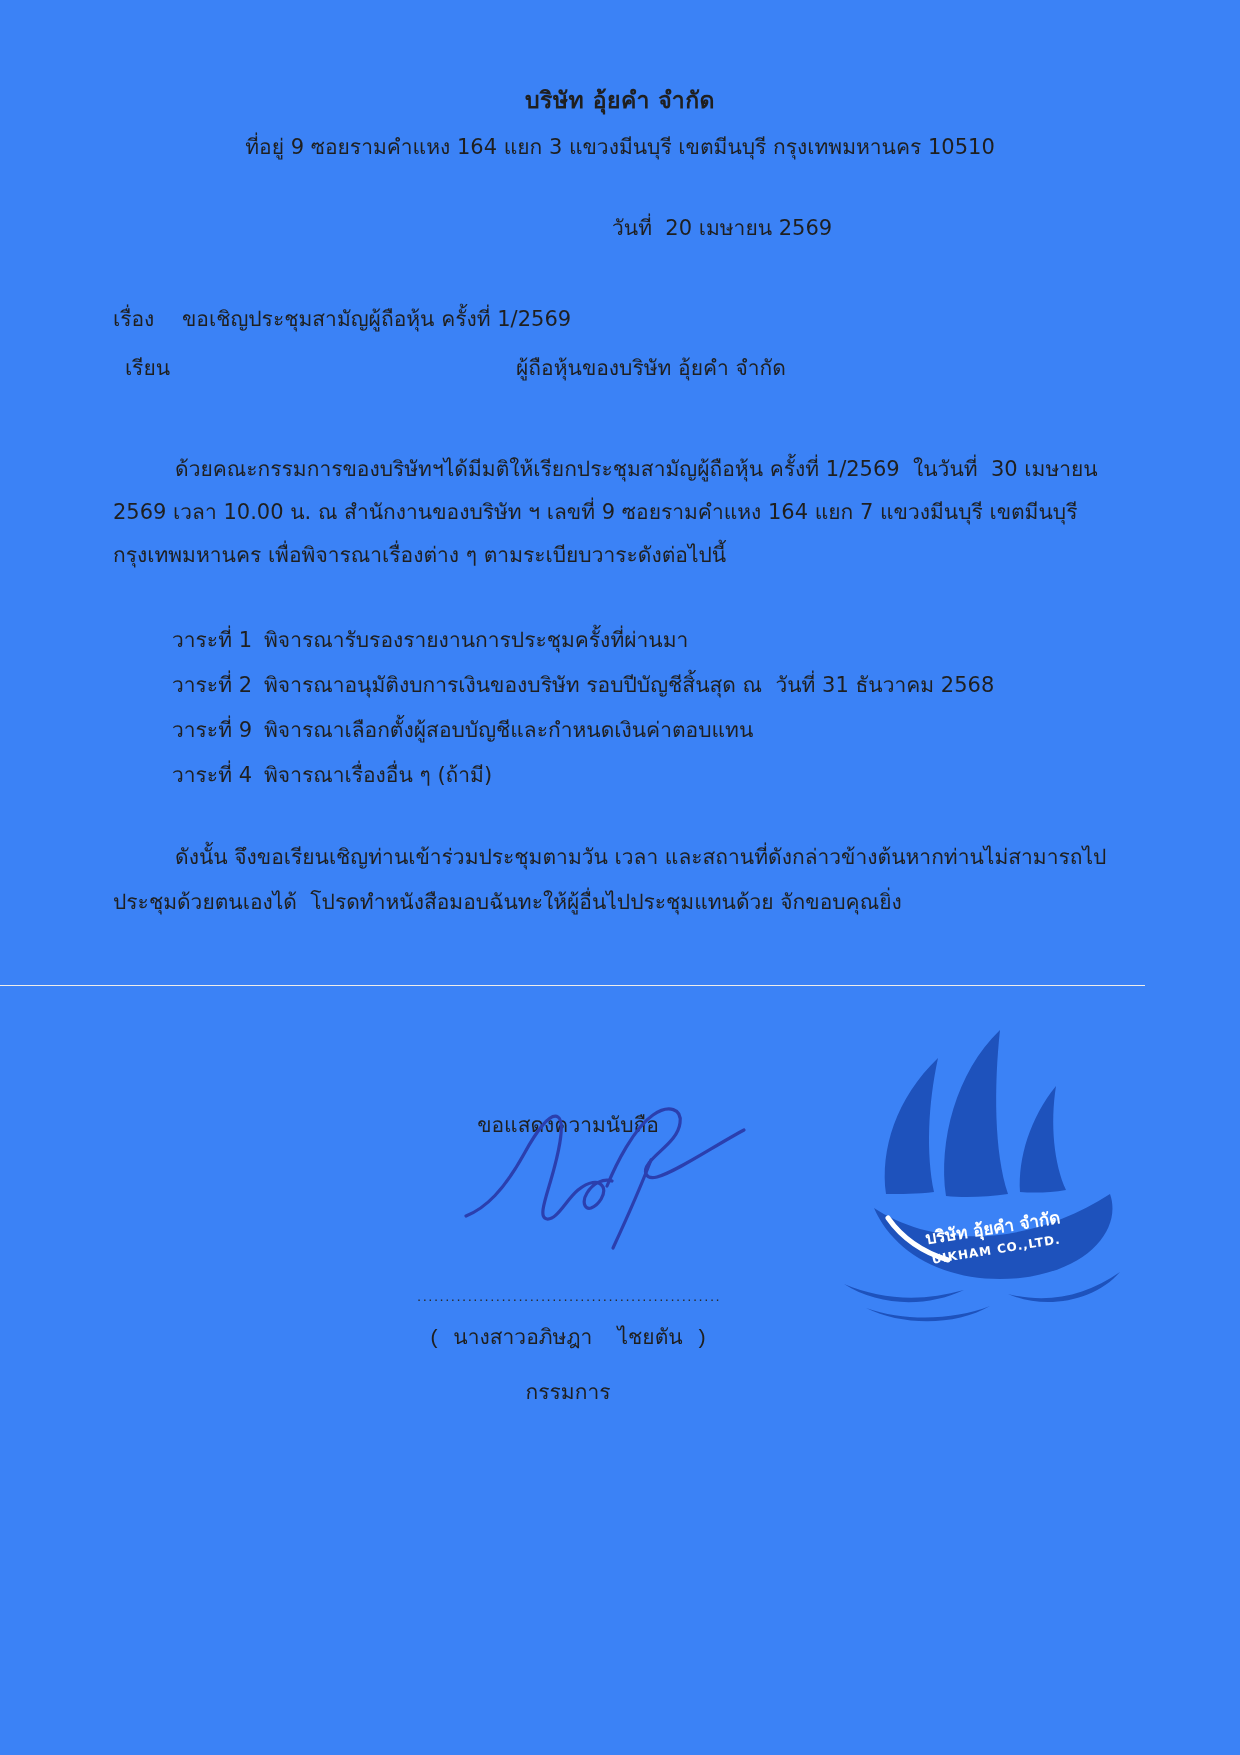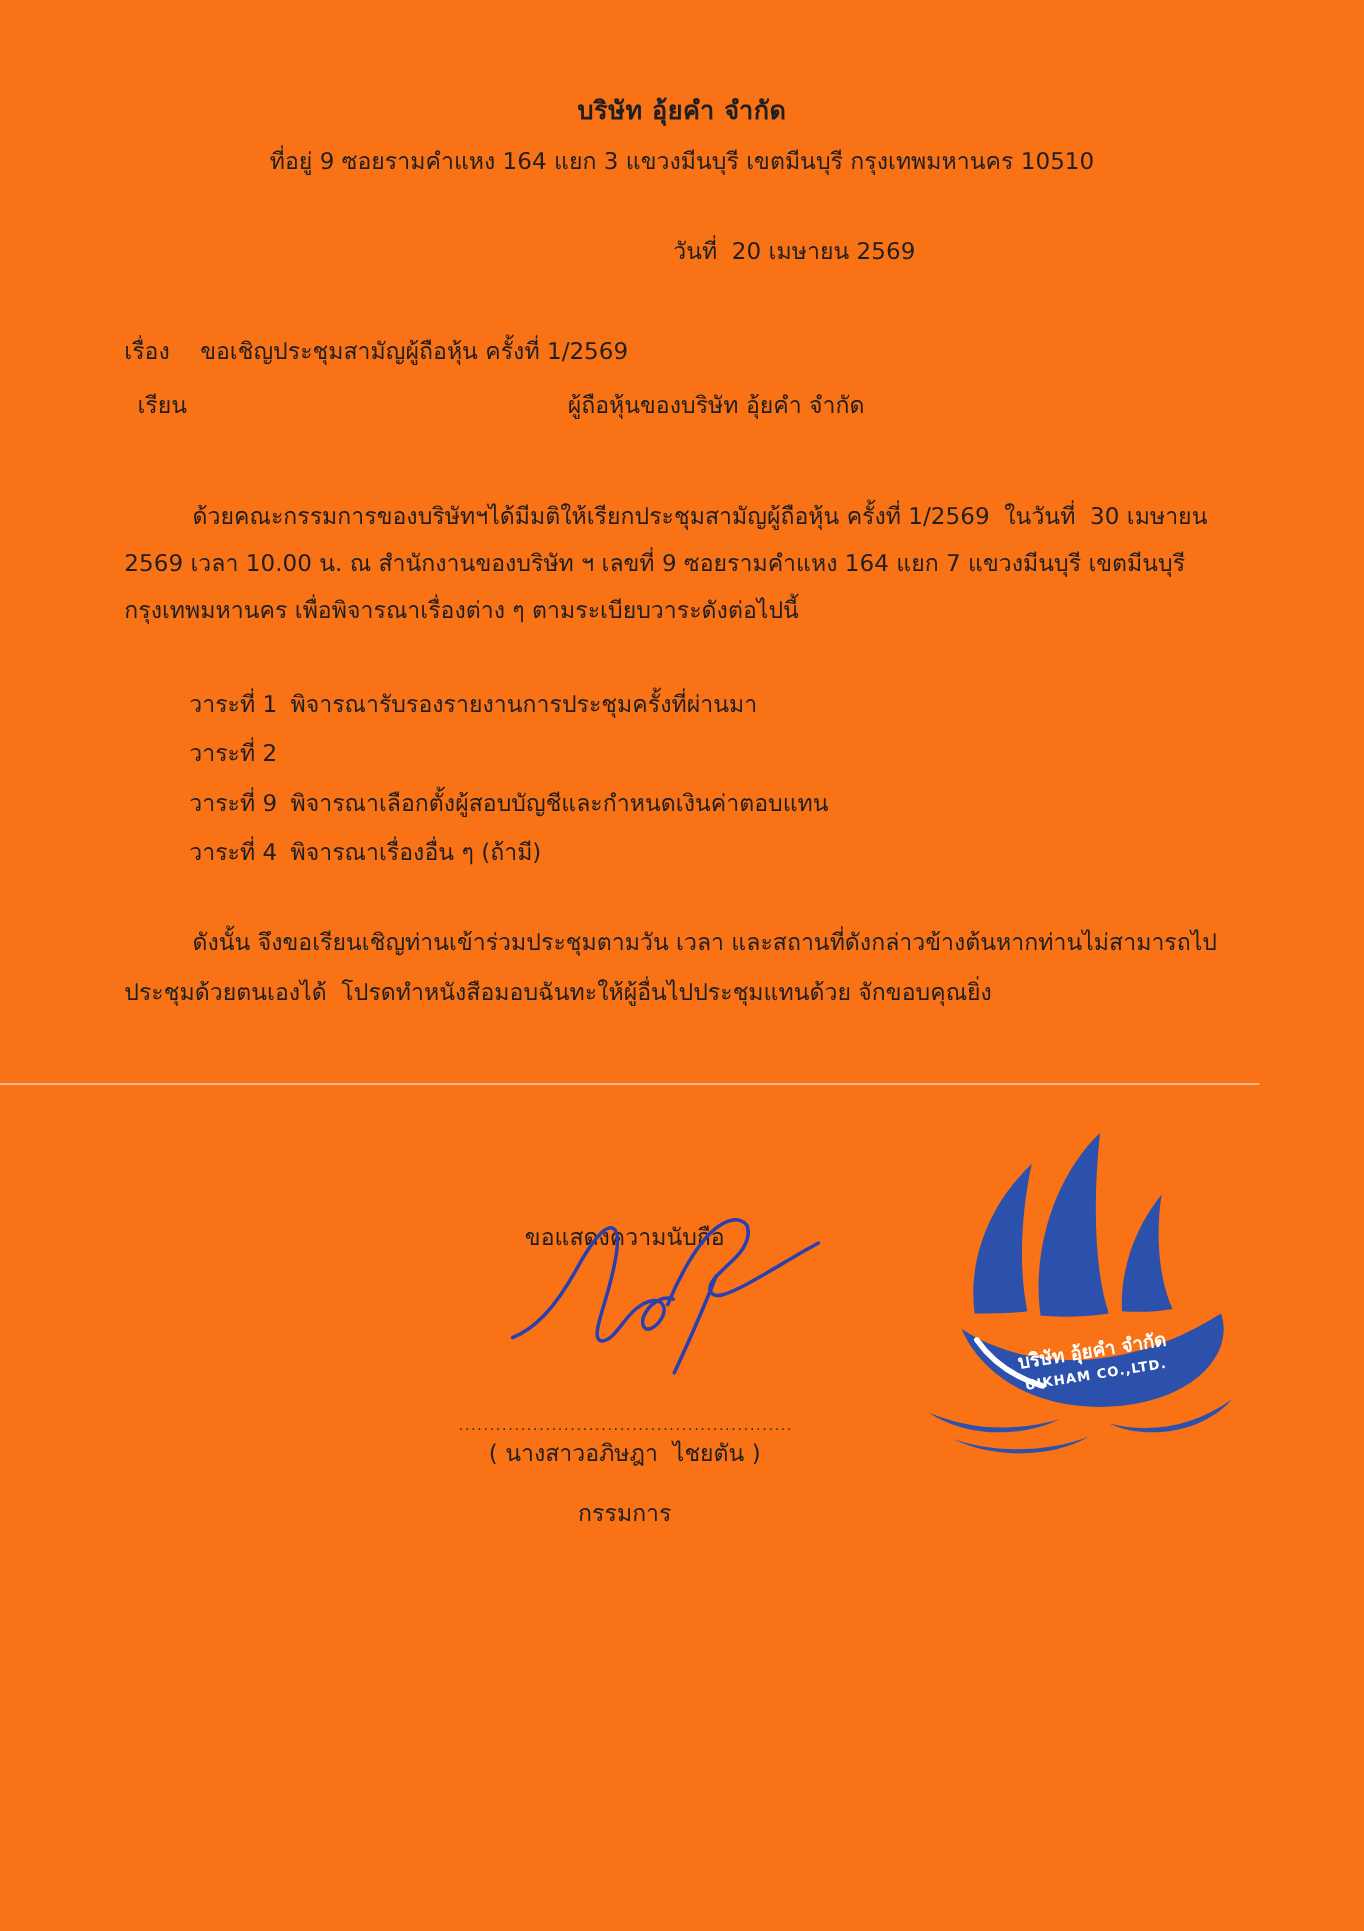--- a/index.html
+++ b/index.html
@@ -9,21 +9,21 @@
     height: 1755px;
     font-family: "DejaVu Sans", "Liberation Sans", sans-serif;
     color: #1f1f1f;
     position: relative;
     overflow: hidden;
   }
   .page {
     position: relative;
     width: 1240px;
     height: 1755px;
-    background: #f97316;
+    background: #3b82f6;
   }
   .header {
     padding-top: 82px;
     text-align: center;
   }
   .company-name {
     font-size: 23px;
     font-weight: bold;
     letter-spacing: 0.5px;
   }
@@ -96,21 +96,23 @@
     display: block;
     margin-top: 148px;
     font-size: 13px;
     letter-spacing: 1.5px;
     color: #2a2a2a;
     overflow: hidden;
     white-space: nowrap;
   }
   .signoff .signer-name {
     display: block;
-    white-space: pre-wrap;
+    margin-top: 16px;
+    white-space: pre-wrap;
+    font-family: Liberation Mono, monospace;
   }
   .signoff .signer-role {
     display: block;
     margin-top: 22px;
   }
   .signature-svg {
     position: absolute;
     left: 452px;
     top: 1088px;
     width: 300px;
@@ -149,20 +151,21 @@
 
   <div class="body-paragraph">ด้วยคณะกรรมการของบริษัทฯได้มีมติให้เรียกประชุมสามัญผู้ถือหุ้น ครั้งที่ 1/2569  ในวันที่  30 เมษายน 2569 เวลา 10.00 น. ณ สำนักงานของบริษัท ฯ เลขที่ 9 ซอยรามคำแหง 164 แยก 7 แขวงมีนบุรี เขตมีนบุรี กรุงเทพมหานคร เพื่อพิจารณาเรื่องต่าง ๆ ตามระเบียบวาระดังต่อไปนี้</div>
 
   <div class="agenda">
     <div class="agenda-item">
       <span class="agenda-label">วาระที่ 1</span>
       <span class="agenda-text">พิจารณารับรองรายงานการประชุมครั้งที่ผ่านมา</span>
     </div>
     <div class="agenda-item">
       <span class="agenda-label">วาระที่ 2</span>
+      <span class="agenda-text">พิจารณาอนุมัติงบการเงินของบริษัท รอบปีบัญชีสิ้นสุด ณ  วันที่ 31 ธันวาคม 2568</span>
     </div>
     <div class="agenda-item">
       <span class="agenda-label">วาระที่ 9</span>
       <span class="agenda-text">พิจารณาเลือกตั้งผู้สอบบัญชีและกำหนดเงินค่าตอบแทน</span>
     </div>
     <div class="agenda-item">
       <span class="agenda-label">วาระที่ 4</span>
       <span class="agenda-text">พิจารณาเรื่องอื่น ๆ (ถ้ามี)</span>
     </div>
   </div>

